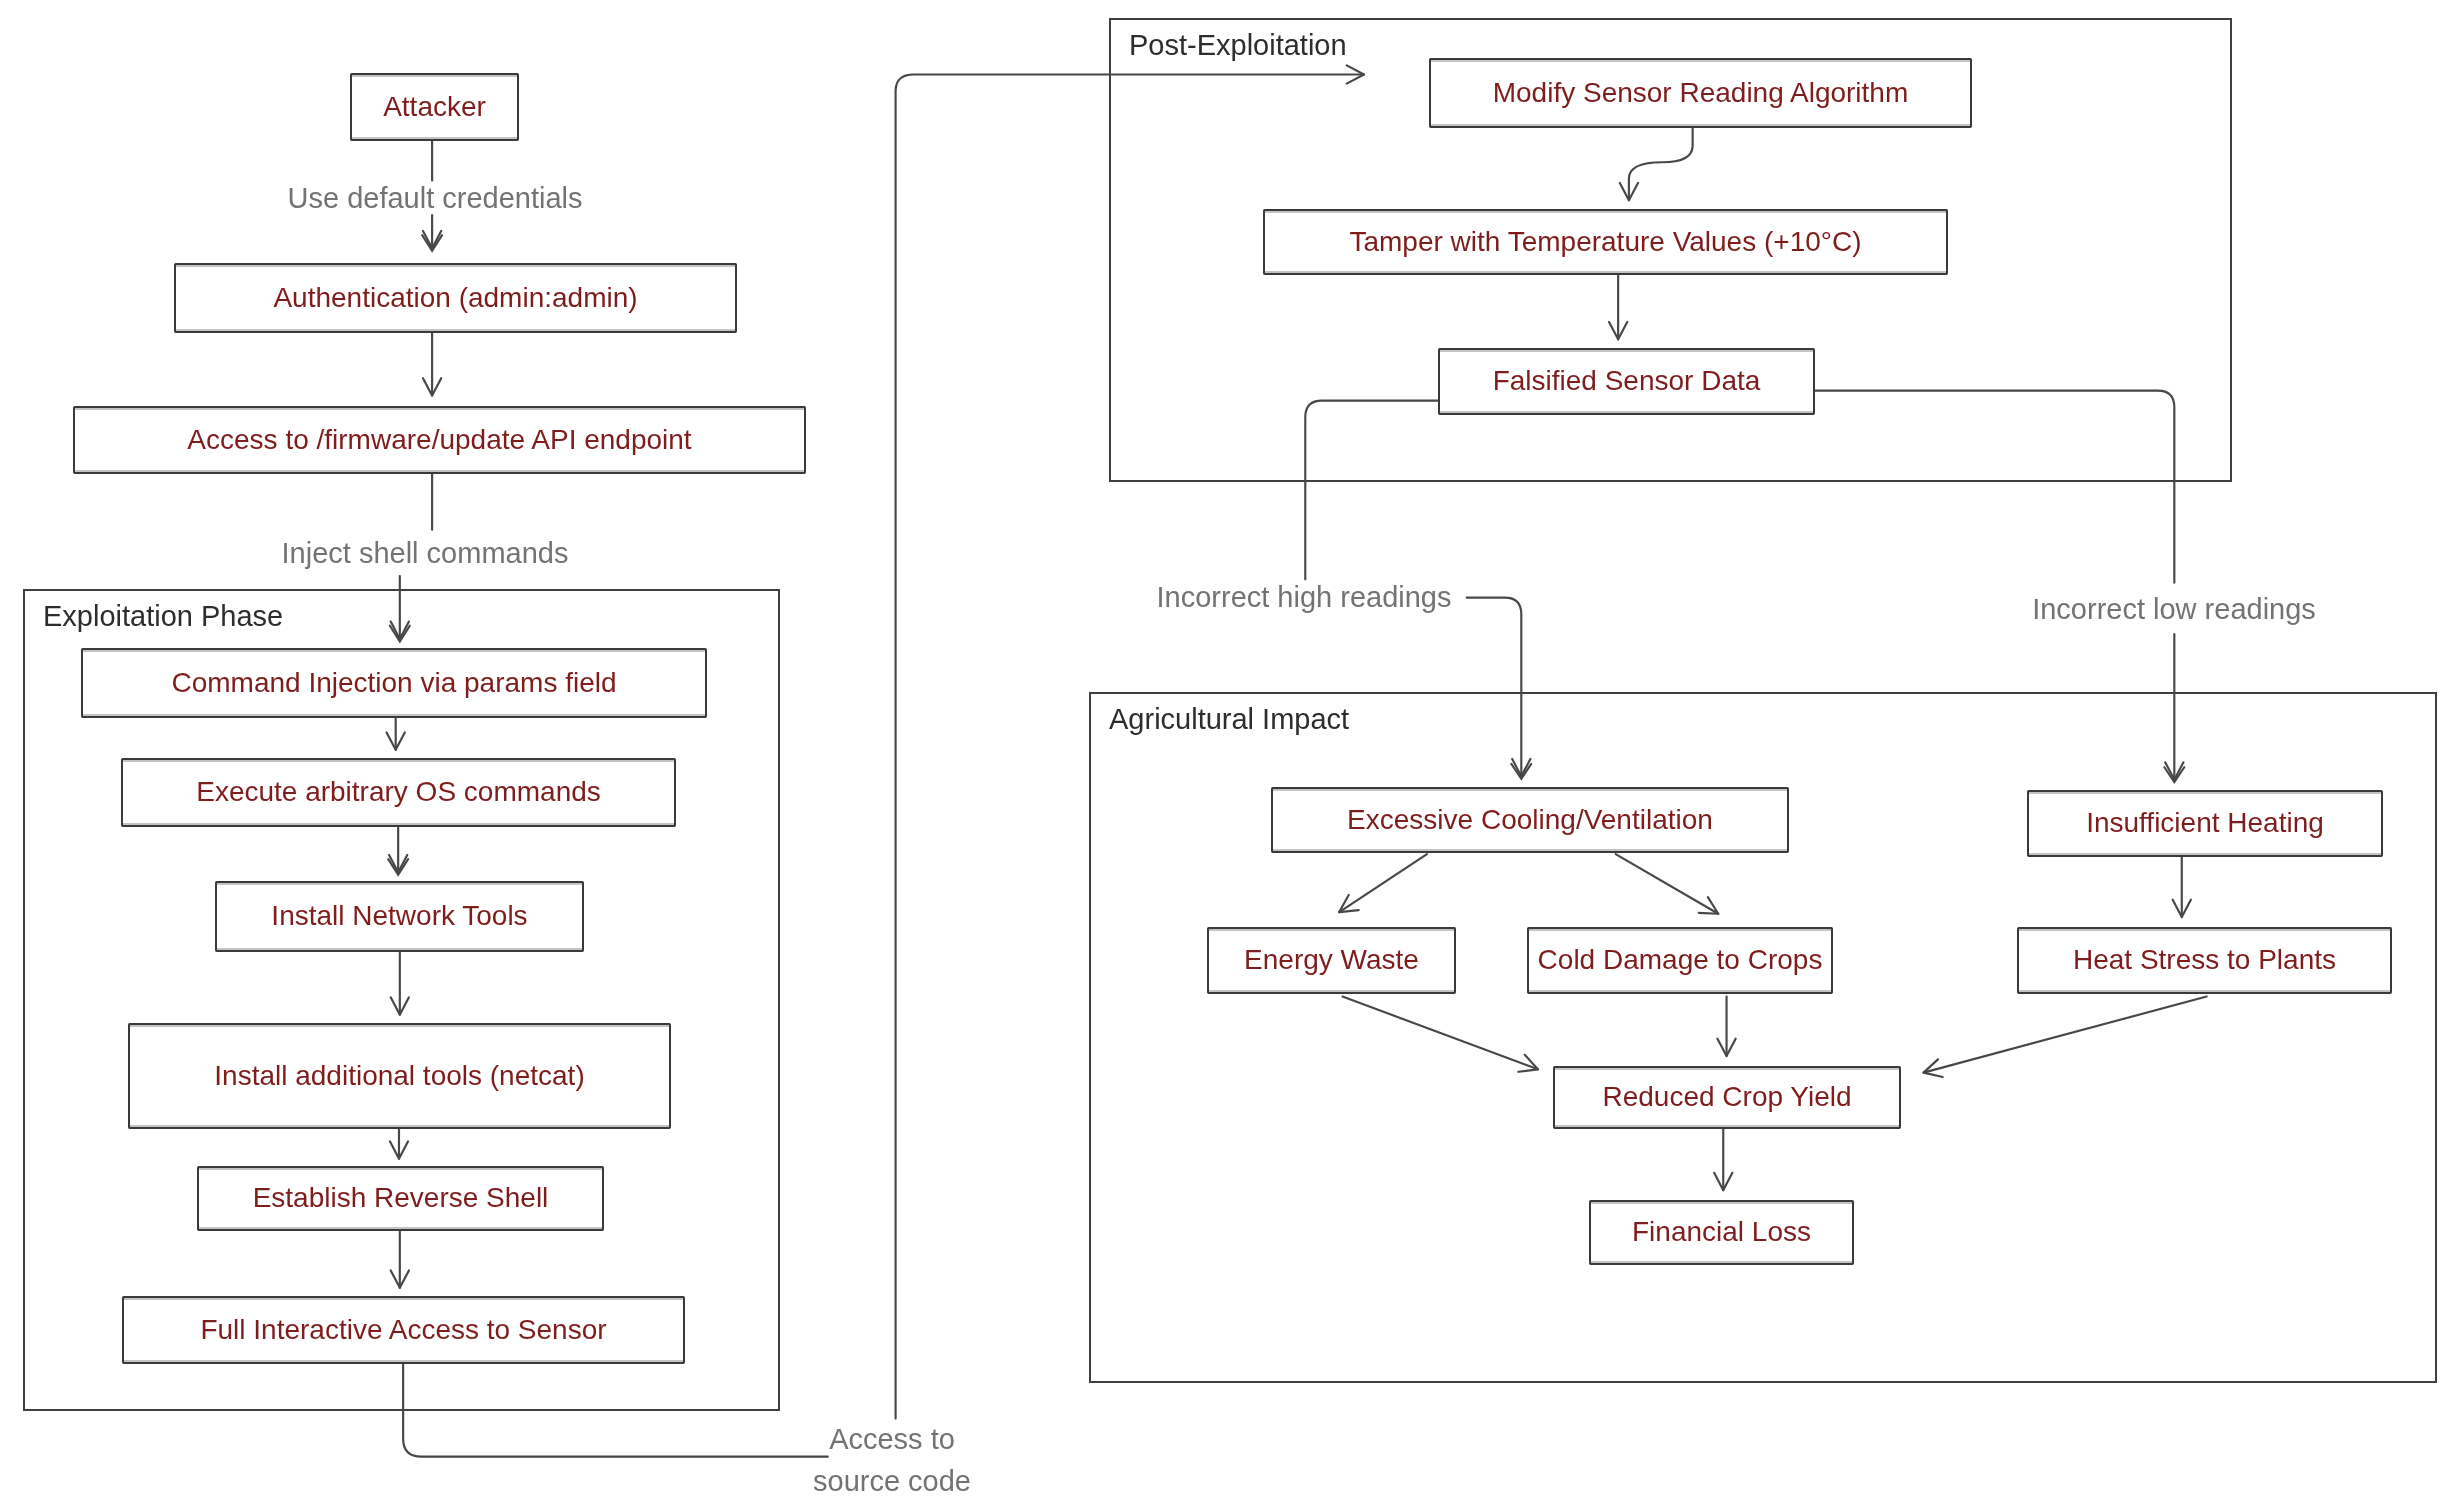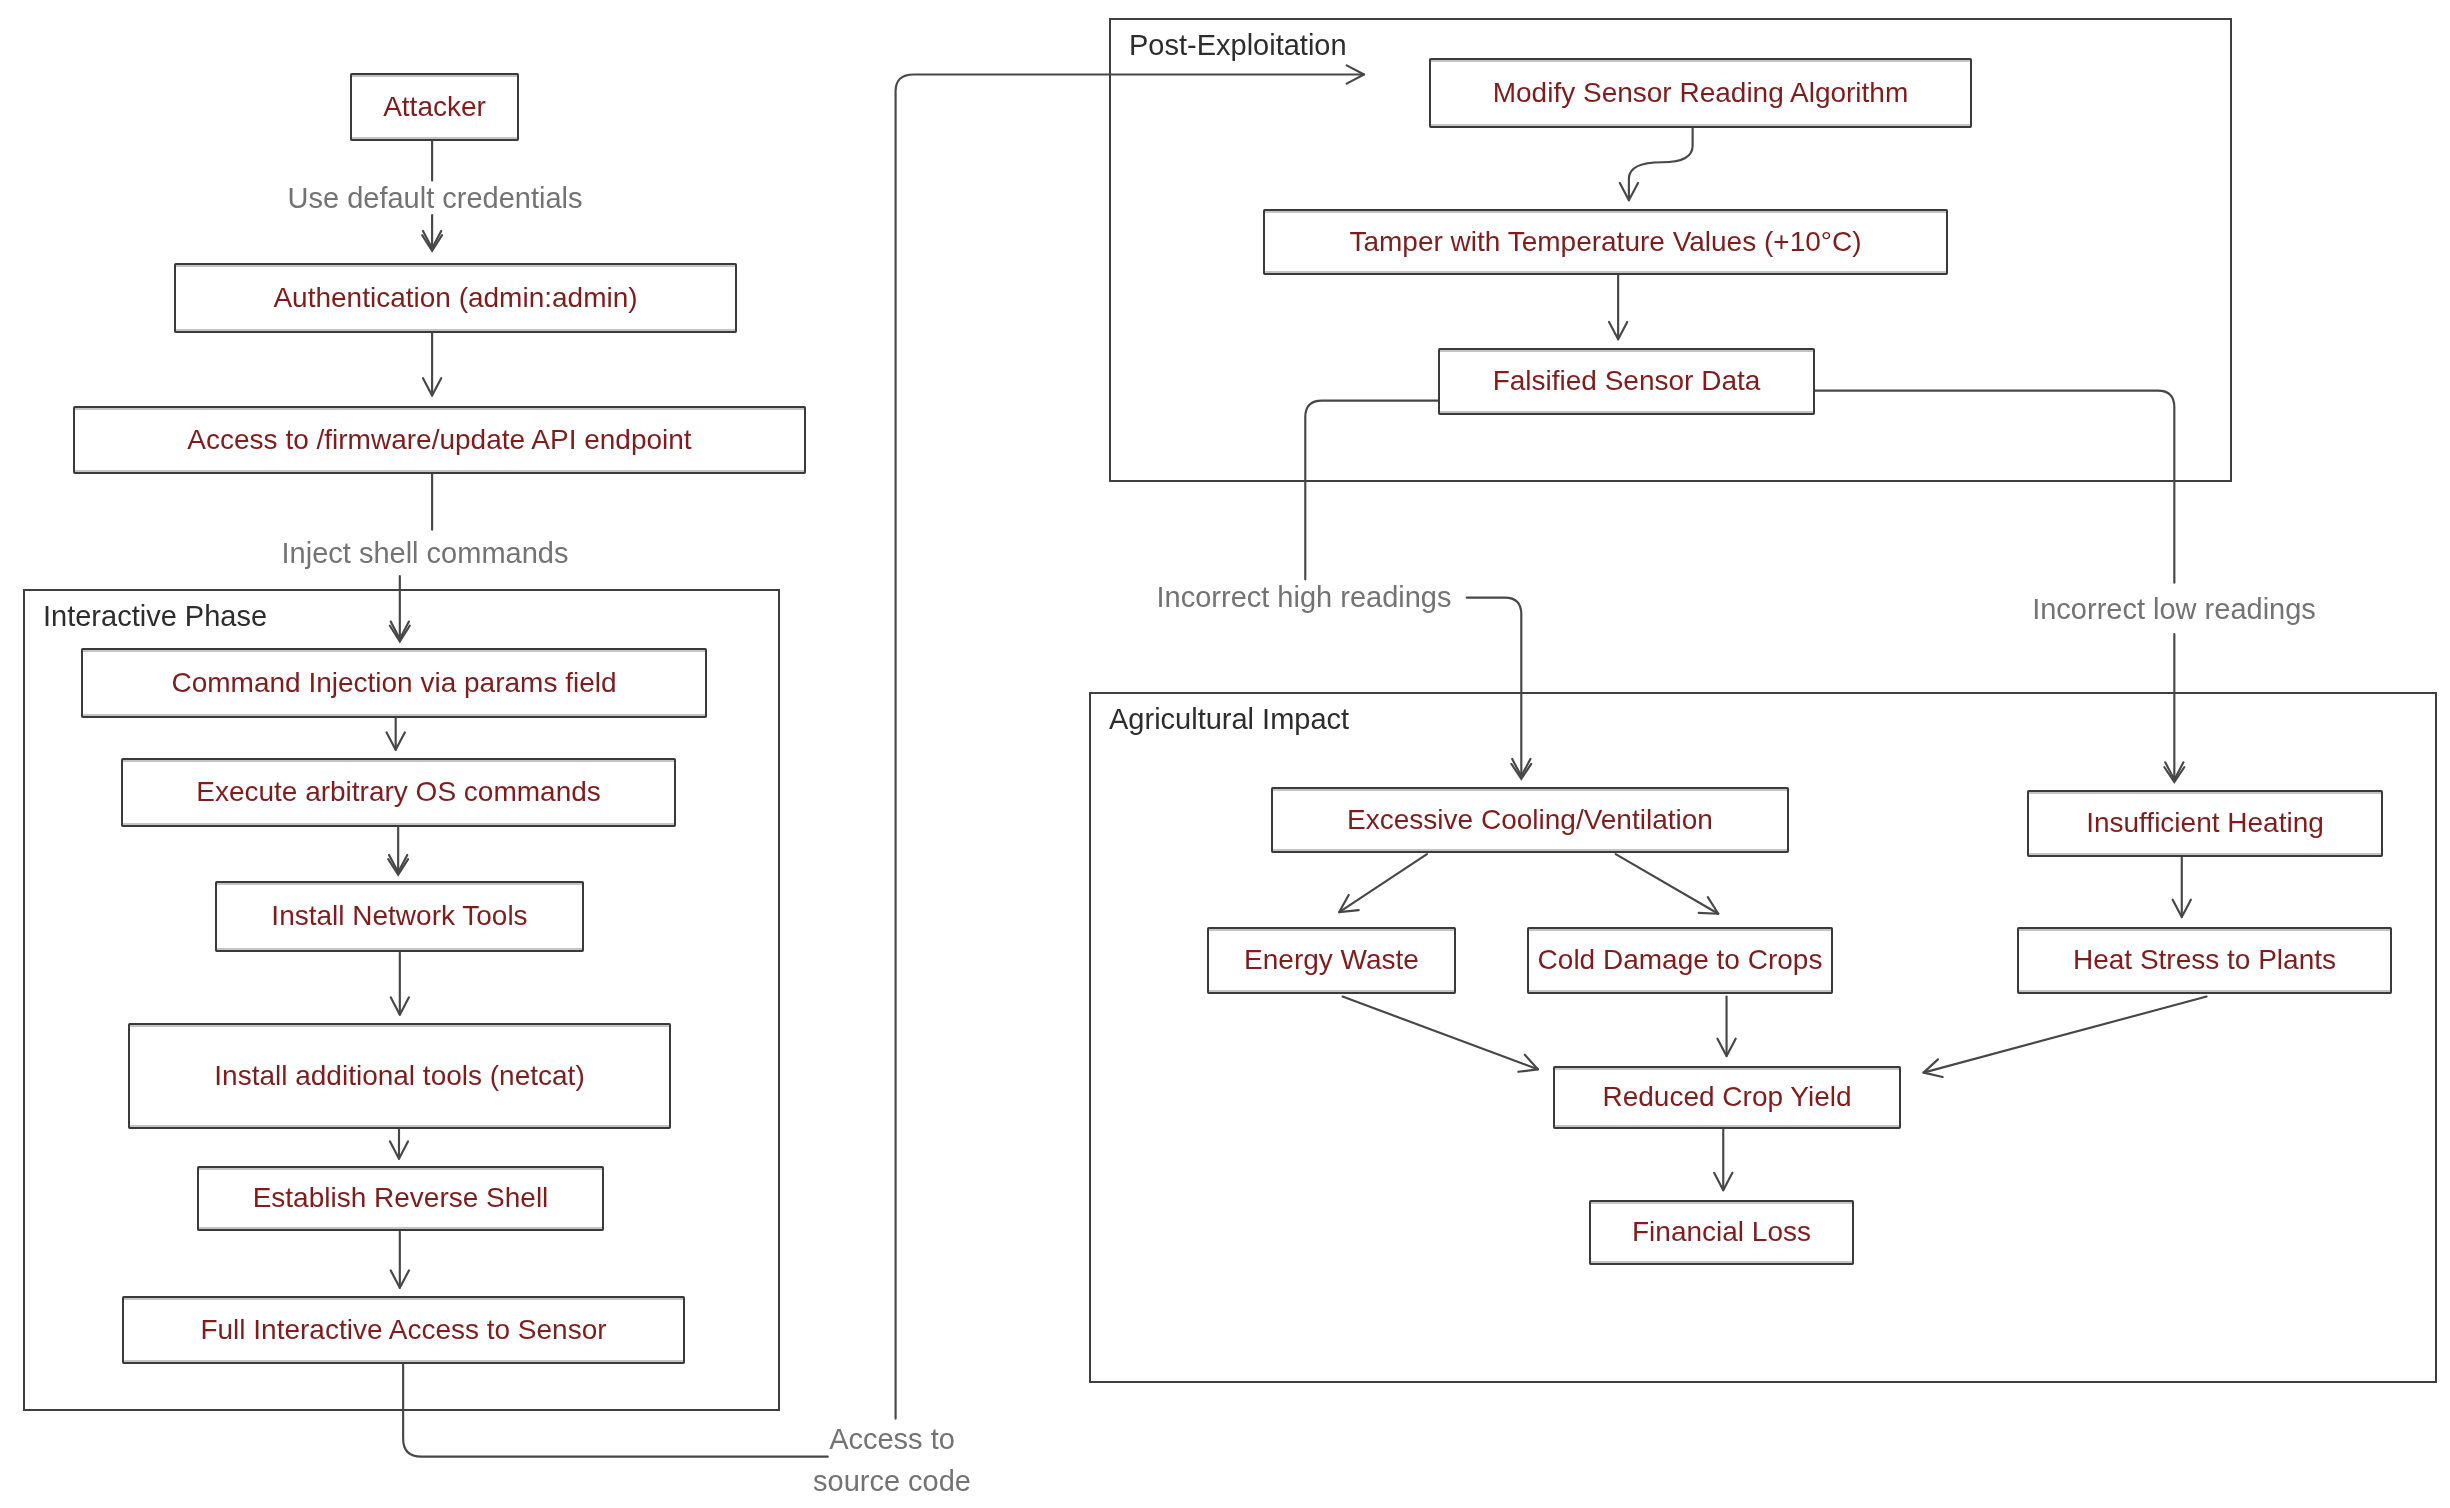--- a/index.html
+++ b/index.html
@@ -65,21 +65,21 @@
     z-index: 4;
   }
 </style>
 </head>
 <body>
 
 <div id="canvas">
 
 
   <div class="group" style="left:23px; top:589px; width:753px; height:818px;">
-    <div class="group-title">Interactive Phase</div>
+    <div class="group-title">Exploitation Phase</div>
   </div>
 
   <div class="group" style="left:1109px; top:18px; width:1119px; height:460px;">
     <div class="group-title">Post-Exploitation</div>
   </div>
 
   <div class="group" style="left:1089px; top:692px; width:1344px; height:687px;">
     <div class="group-title">Agricultural Impact</div>
   </div>
 

